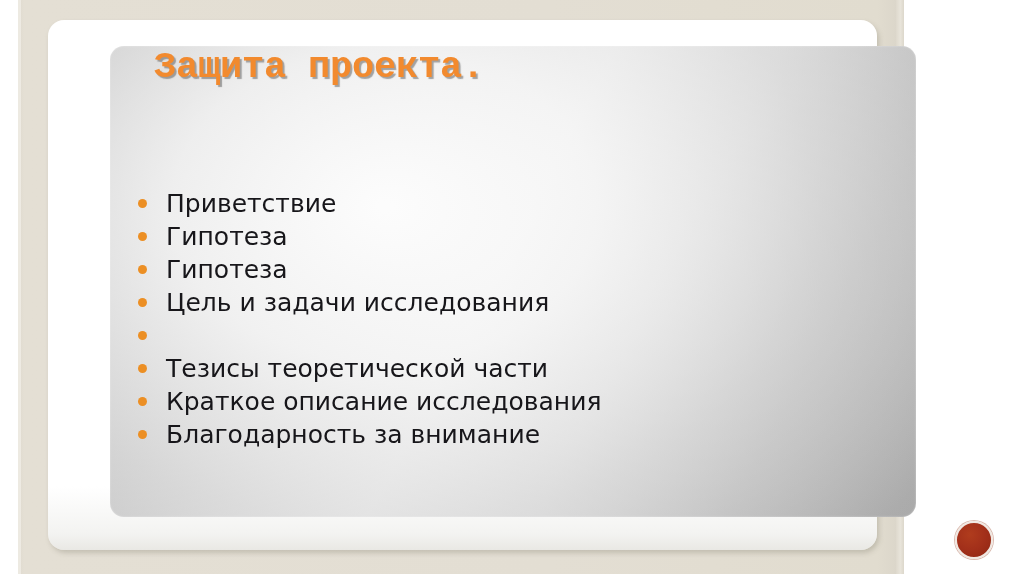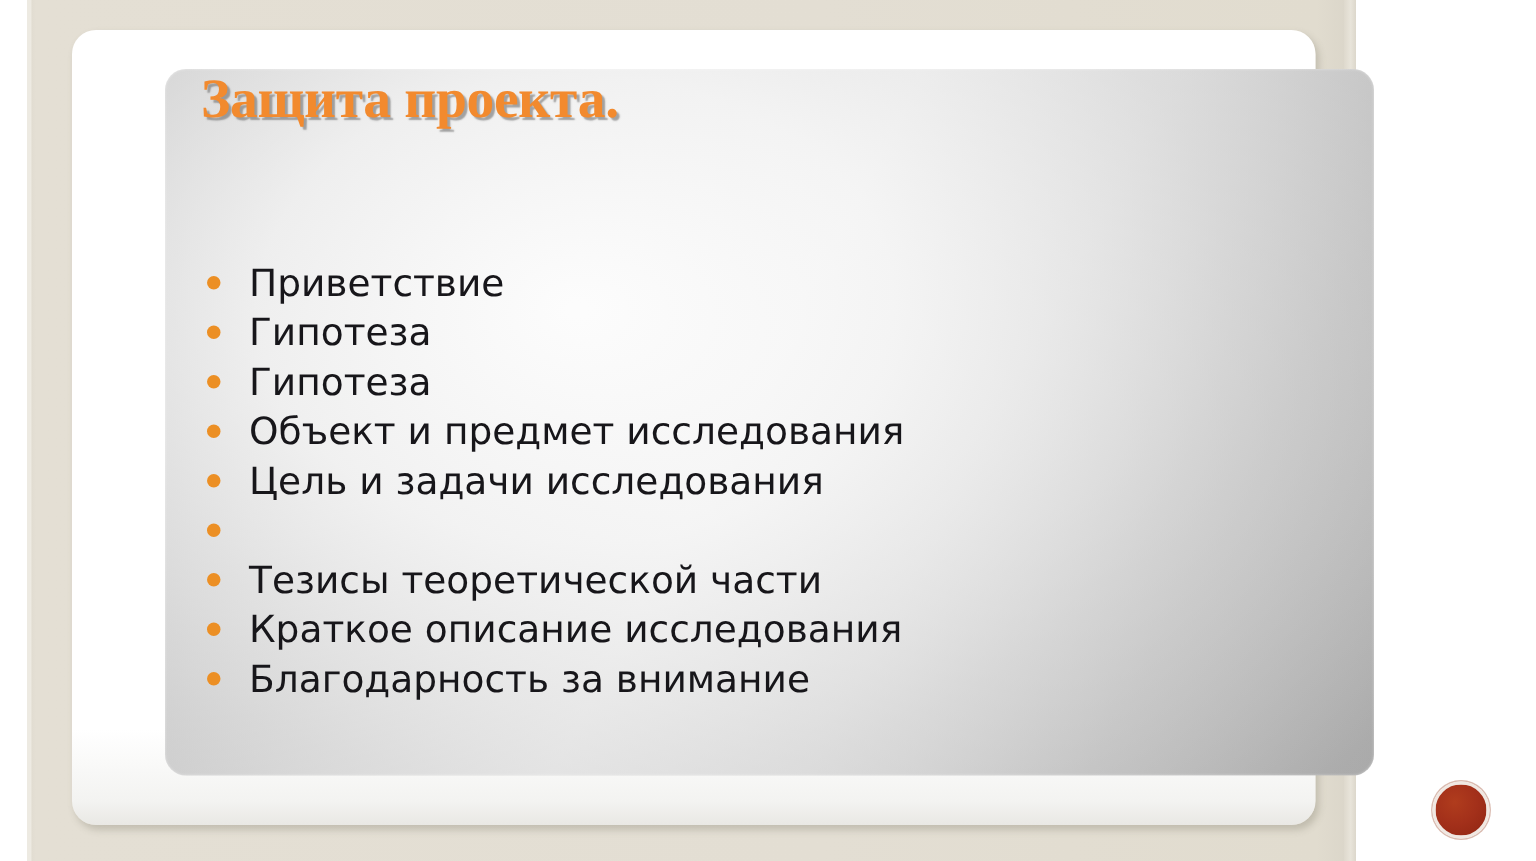--- a/index.html
+++ b/index.html
@@ -88,36 +88,37 @@
   }
 
   
   #title {
     position: absolute;
     left: 86px;
     top: 26px;
     width: 700px;
   }
   .title-line {
-    font-family: Liberation Serif, serif;
+    font-family: Liberation Mono, monospace;
     font-weight: bold;
     font-size: 37px;
     line-height: 42px;
     letter-spacing: -0.2px;
     color: #f28a2e;
     text-shadow: 2px 2px 1px rgba(95,95,95,.55);
     white-space: nowrap;
+    margin-left: 20px;
   }
   #title-line-2 { font-size: 38px; }
 
   
   #bullets {
     position: absolute;
     left: 90px;
-    top: 152px;
+    top: 167px;
     width: 740px;
   }
   .bullet-row {
     display: flex;
     align-items: center;
     height: 33px;
   }
   .bullet-dot {
     width: 9px;
     height: 9px;
@@ -186,24 +187,20 @@
       <div class="bullet-row">
         <span class="bullet-dot"></span>
         <span class="bullet-text">Гипотеза</span>
       </div>
 
       <div class="bullet-row">
         <span class="bullet-dot"></span>
         <span class="bullet-text">Гипотеза</span>
       </div>
 
-      <div class="bullet-row">
-        <span class="bullet-dot"></span>
-        <span class="bullet-text">Объект и предмет исследования</span>
-      </div>
 
       <div class="bullet-row">
         <span class="bullet-dot"></span>
         <span class="bullet-text">Цель и задачи исследования</span>
       </div>
 
       <div class="bullet-row">
         <span class="bullet-dot"></span>
       </div>
 

